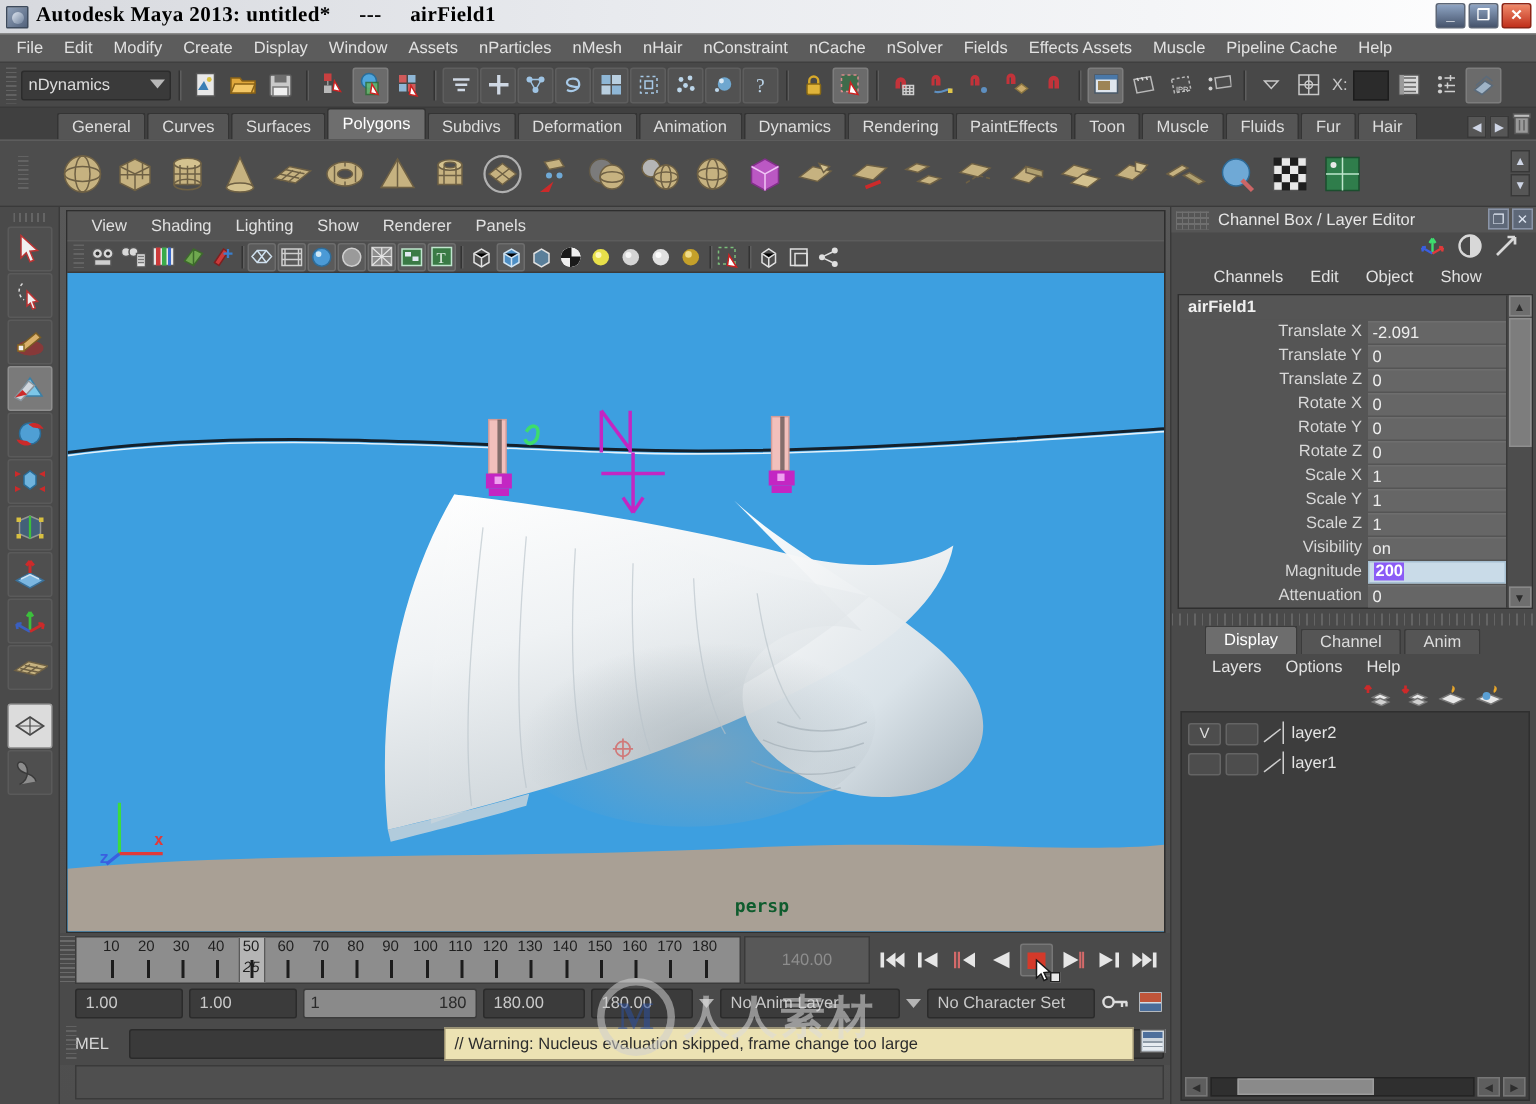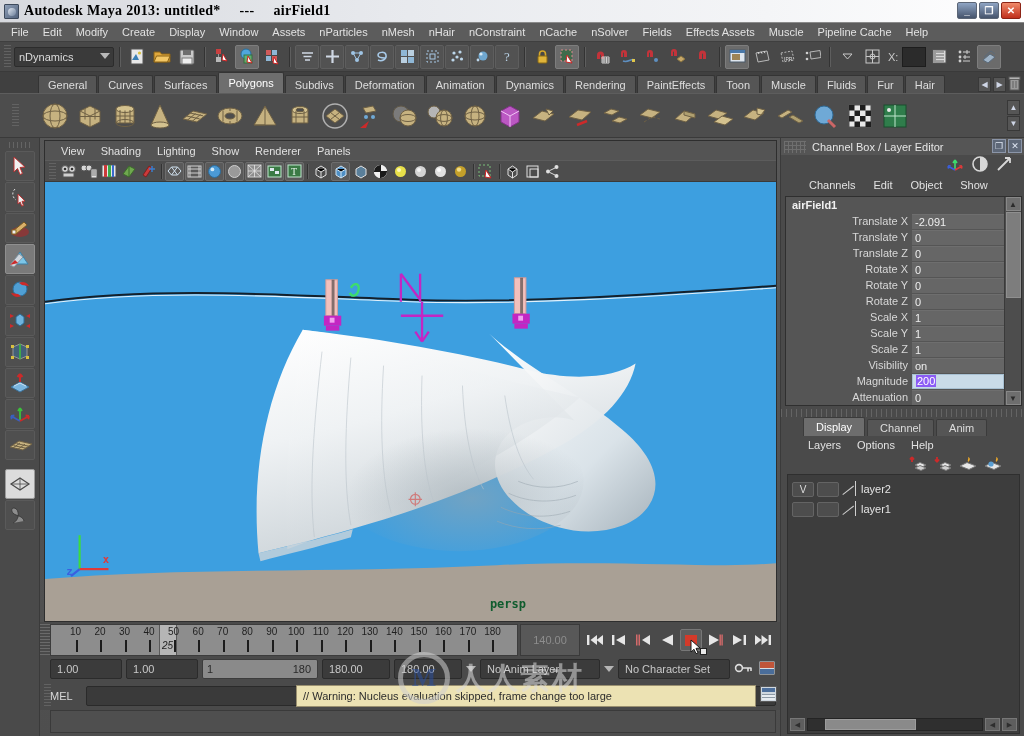--- a/index.html
+++ b/index.html
@@ -88,21 +88,21 @@
   
   .timeslider { height:34px; display:flex; align-items:stretch; background:#4a4a4a; padding-top:2px; }
   .tsgrip { width:10px; background:repeating-linear-gradient(180deg,#6a6a6a 0 1px,transparent 1px 3px); }
   .ticksarea { flex:1; position:relative; background:#8d8d8d; border:1px solid #3c3c3c;
                margin-right:2px; overflow:hidden; }
   .tick { position:absolute; bottom:3px; width:2px; height:12px; background:#1c1c1c; }
   .ticklabel { position:absolute; top:1px; font-size:10px; color:#1f1f1f; transform:translateX(-50%); }
   .playhead { position:absolute; top:0; bottom:0; width:18px; background:#b5b5b5;
               border-left:1px solid #5a5a5a; border-right:1px solid #5a5a5a; }
   .playhead span { position:absolute; bottom:4px; left:2px; font-size:10px; color:#1e1e1e;font-style:italic; }
-  .cframe { width:60px; background:#585858; border:1px solid #3a3a3a; color:#8d8d8d;
+  .cframe { width:84px; background:#585858; border:1px solid #3a3a3a; color:#8d8d8d;
             display:flex; align-items:center; justify-content:center; font-size:11px; margin-right:4px; }
   .playbtns { display:flex; align-items:center; gap:2px; padding-right:6px; }
   .pbtn { width:22px; height:22px; display:flex; align-items:center; justify-content:center;
           position:relative; }
   .pbtn.stop { border:1px solid #777; background:#5e5e5e; border-radius:2px; }
 
   .rangerow { height:26px; display:flex; align-items:center; gap:4px; padding:0 4px 0 10px; background:#4a4a4a; }
   .field { height:20px; background:#3b3b3b; border:1px solid #2b2b2b; color:#c9c9c9;
            display:flex; align-items:center; padding:0 6px; font-size:11px; border-radius:2px; }
   .rangebar { flex:1; height:20px; background:#8a8a8a; border:1px solid #3c3c3c; position:relative;
@@ -145,21 +145,21 @@
   .cbmenus .mi { padding:1px 8px; font-size:11px; color:#e2e2e2; }
   .cbbody { margin:2px 2px 0 4px; border:1px solid #2f2f2f; background:#555; flex:none;
             display:flex; position:relative; }
   .cbcols { flex:1; }
   .cbnode { font-size:11px; font-weight:bold; color:#f0f0f0; padding:2px 0 2px 6px; background:#555; }
   .cbrow { height:16px; display:flex; align-items:center; font-size:11px; }
   .cbname { flex:1; text-align:right; padding-right:4px; color:#d8d8d8; }
   .cbval { width:92px; background:#666; height:15px; display:flex; align-items:center;
            padding-left:3px; color:#eee; border-top:1px solid #6e6e6e; }
   .cbval.edit { background:#c9dbe8; color:#12304a; border:1px solid #a7c0d2; }
-  .cbval.edit .sel { background:#8b5cf6; color:#fff; padding:0 1px; }
+  .cbval.edit .sel { background:#8b5cf6; color:#fff; padding:0 1px;font-weight:bold; }
   .cbscroll { width:17px; background:#4d4d4d; border-left:1px solid #3a3a3a;
               display:flex; flex-direction:column; align-items:center; }
   .cbscroll .sbtn { width:15px; height:14px; background:#6e6e6e; border:1px solid #888;
               display:flex; align-items:center; justify-content:center; font-size:8px; color:#2b2b2b; }
   .cbscroll .thumb { width:15px; height:86px; background:#7d7d7d; border:1px solid #8f8f8f; margin-top:1px; }
   .cbdots { height:8px; margin:3px 0 0 0;
             background:repeating-linear-gradient(90deg,#6f6f6f 0 1px,transparent 1px 5px); opacity:.7; }
 
   
   .letabs { height:19px; display:flex; align-items:flex-end; padding-left:22px; }

